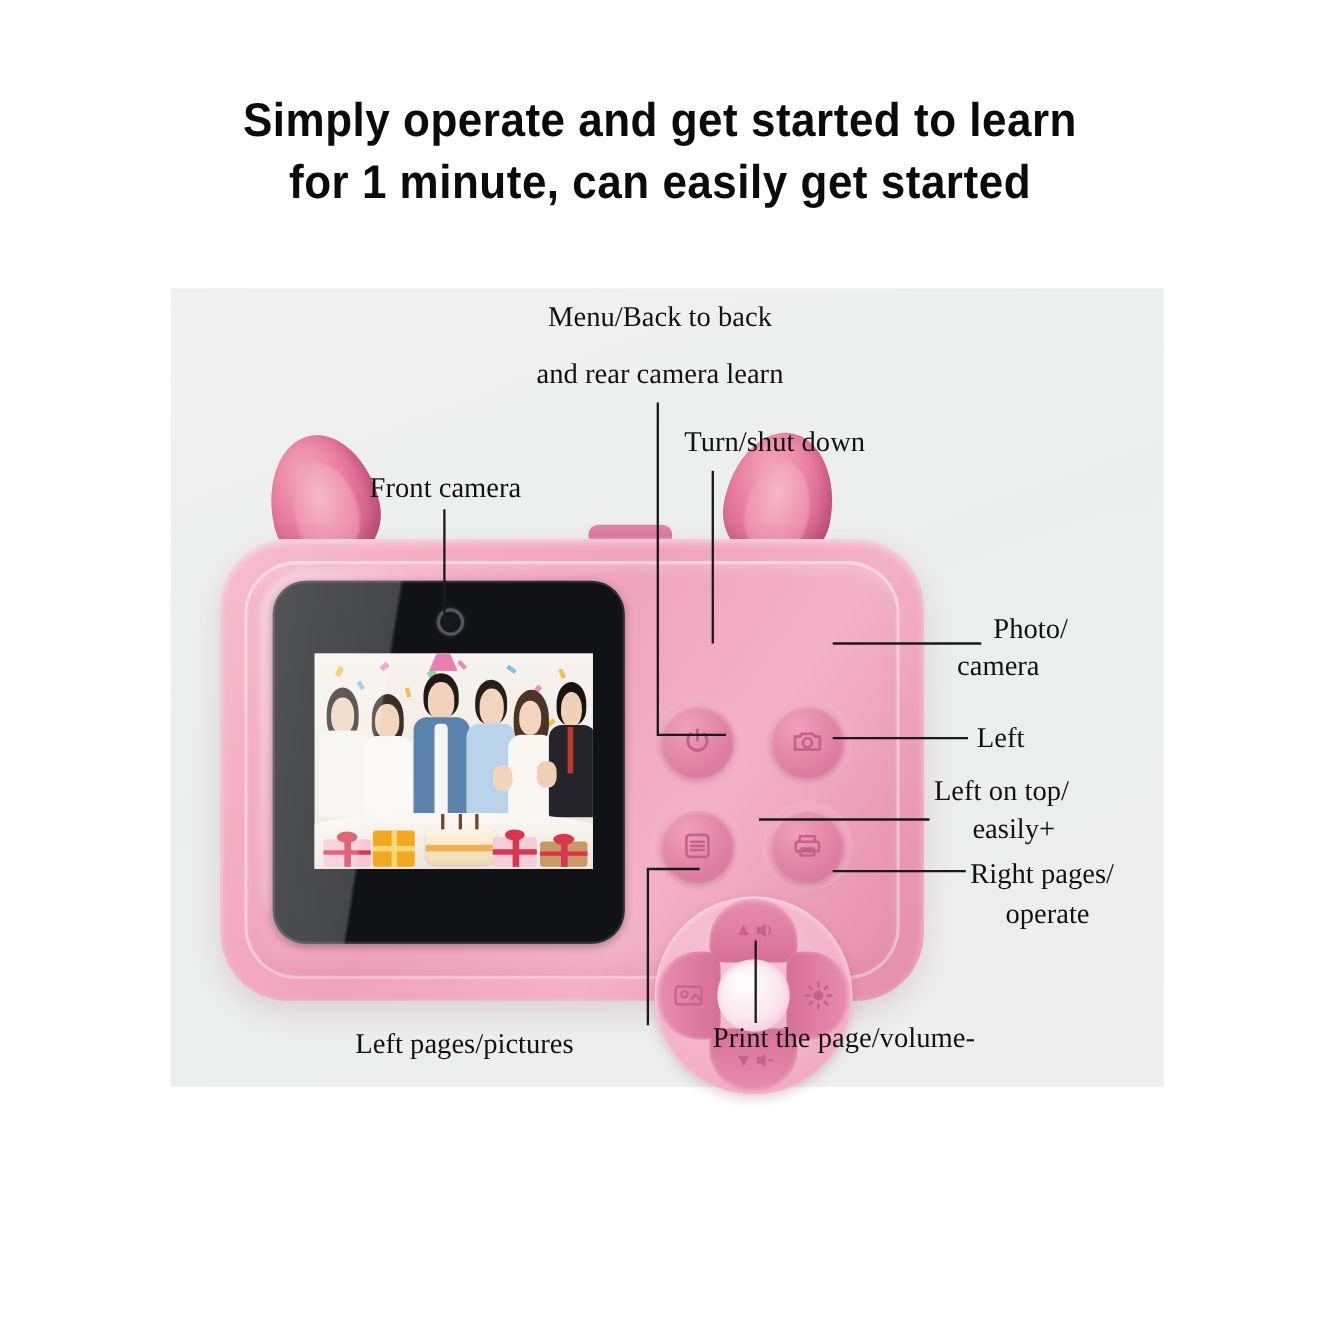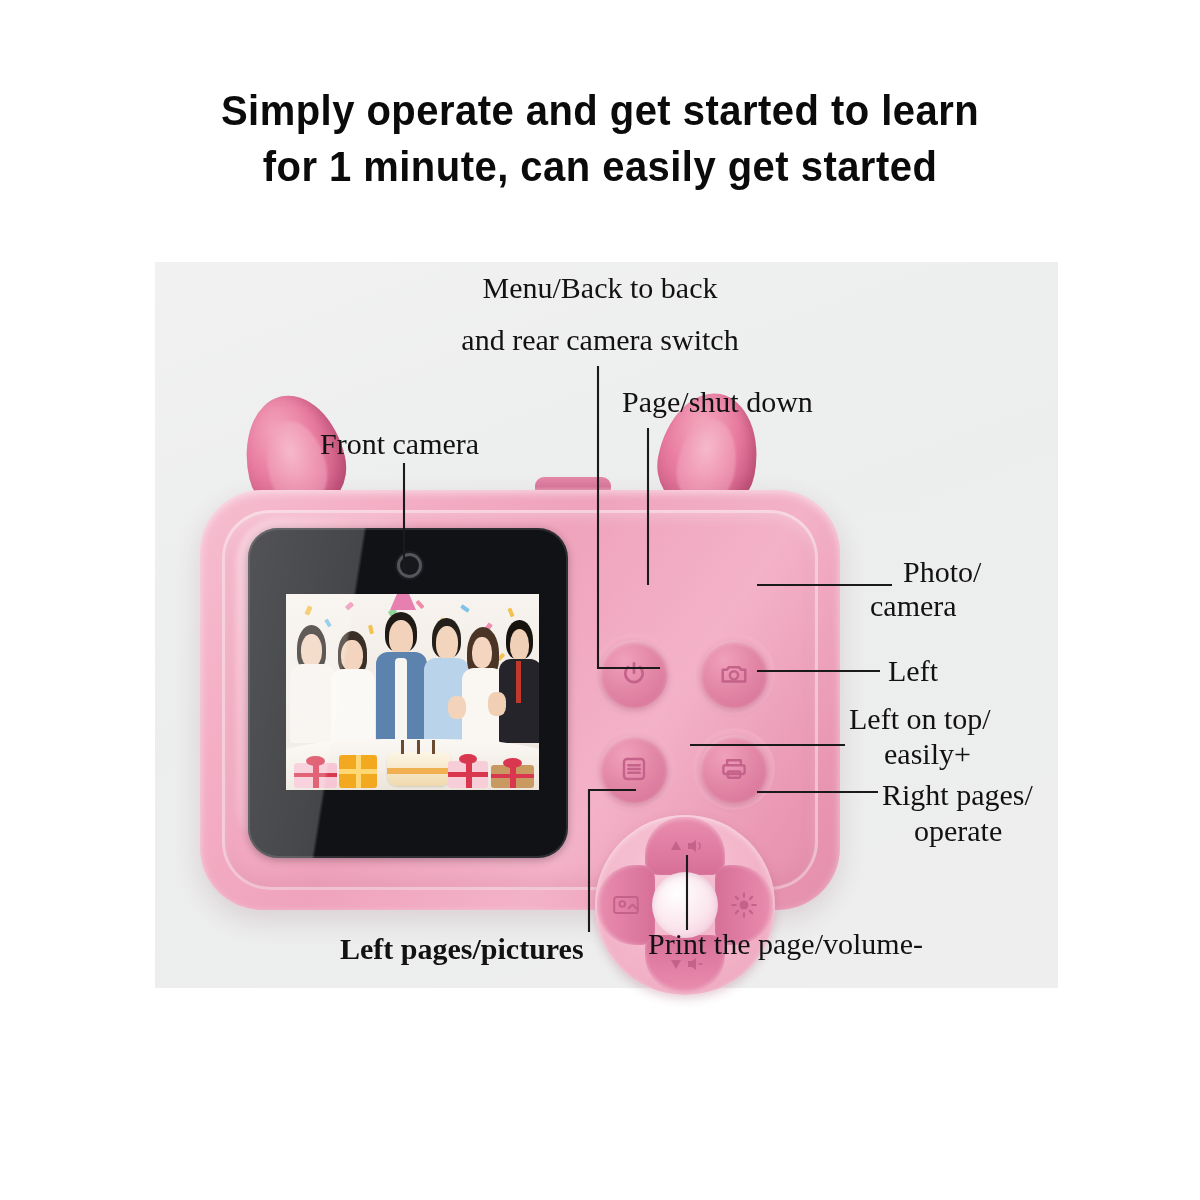--- a/index.html
+++ b/index.html
@@ -158,21 +158,21 @@
   .dseg.d-down .gl{transform:rotate(-180deg);}
   .dseg.d-left .gl{transform:rotate(-270deg);}
   .dpad-center{
     position:absolute;left:50%;top:50%;width:66px;height:66px;margin:-33px 0 0 -33px;
     border-radius:50%;
     background:radial-gradient(circle at 38% 32%,#ffffff 0%,#fbe6ee 55%,#f2c3d5 100%);
     box-shadow:inset 0 2px 6px rgba(200,140,165,.35);
   }
 
   
-  .lbl{position:absolute;color:#121212;font-size:30px;line-height:32px;white-space:nowrap;}
+  .lbl{position:absolute;color:#121212;font-size:26px;line-height:32px;white-space:nowrap;}
   .lbl.c{text-align:center;}
 
   
   .leaders{position:absolute;left:0;top:0;width:1200px;height:1200px;pointer-events:none;}
 </style>
 </head>
 <body>
 
 <div class="heading">
   <span class="l1">Simply operate and get started to learn</span>
@@ -391,32 +391,32 @@
 
     <path d="M757 792 L878 792"></path>
 
     <path d="M589 932 L589 790 L636 790"></path>
 
     <path d="M687 855 L687 930"></path>
   </g>
 </svg>
 
 <div class="lbl c" style="left:370px;top:272px;width:460px;">Menu/Back to back</div>
-<div class="lbl c" style="left:370px;top:324px;width:460px;">and rear camera switch</div>
-
-<div class="lbl" style="left:622px;top:386px;">Page/shut down</div>
-
-<div class="lbl" style="left:320px;top:428px;">Front camera</div>
+<div class="lbl c" style="left:370px;top:324px;width:460px;">and rear camera learn</div>
+
+<div class="lbl" style="left:622px;top:386px;">Turn/shut down</div>
+
+<div class="lbl" style="left:336px;top:428px;">Front camera</div>
 
 <div class="lbl" style="left:903px;top:556px;text-align:center;">Photo/</div>
 <div class="lbl" style="left:870px;top:590px;">camera</div>
 
 <div class="lbl" style="left:888px;top:655px;">Left</div>
 
 <div class="lbl" style="left:849px;top:703px;">Left on top/</div>
 <div class="lbl" style="left:884px;top:738px;">easily+</div>
 
 <div class="lbl" style="left:882px;top:779px;">Right pages/</div>
 <div class="lbl" style="left:914px;top:815px;">operate</div>
 
-<div class="lbl" style="left:340px;top:933px;font-weight:bold;">Left pages/pictures</div>
+<div class="lbl" style="left:323px;top:933px;">Left pages/pictures</div>
 
 <div class="lbl" style="left:648px;top:928px;">Print the page/volume-</div>
 
 </body></html>

